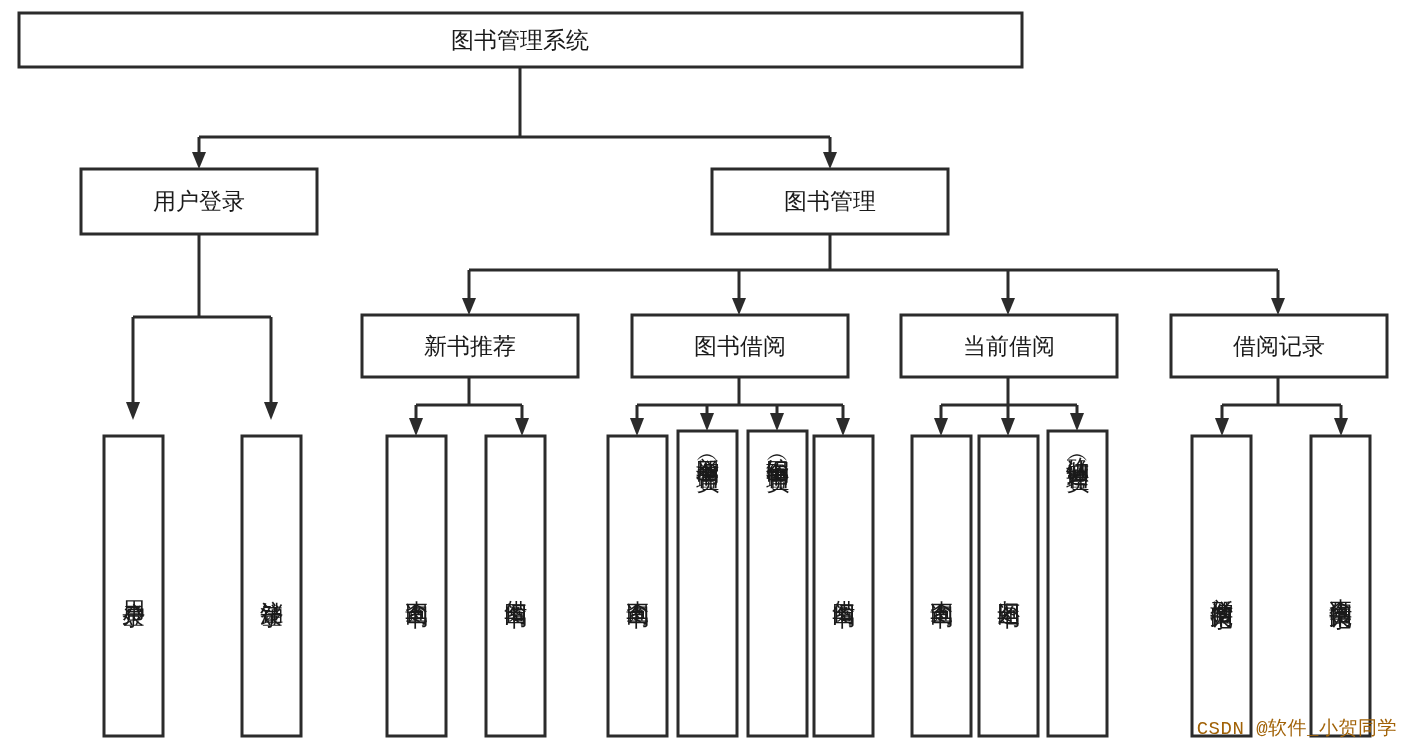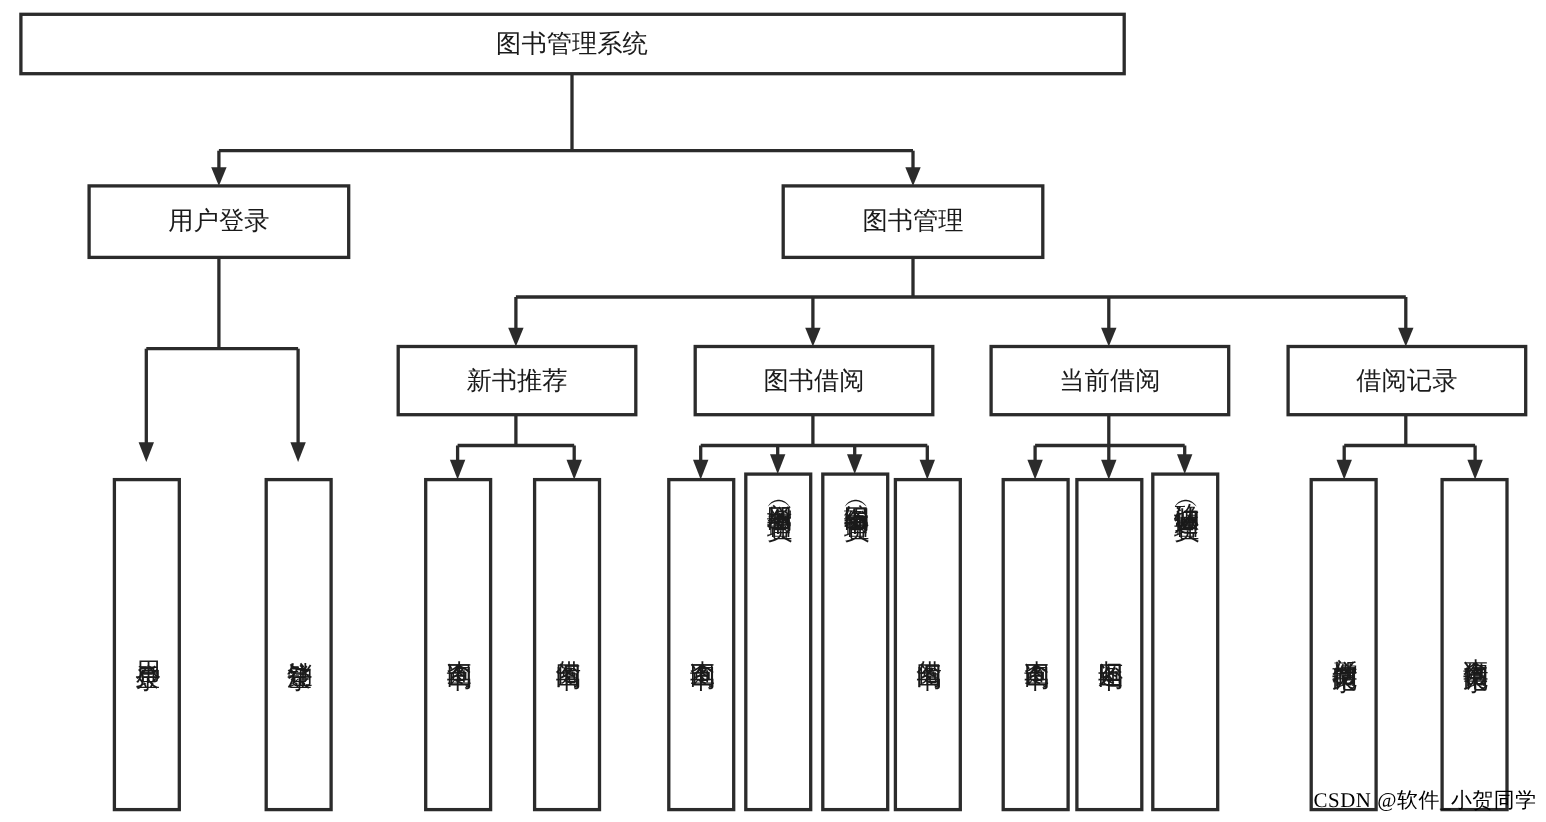--- a/index.html
+++ b/index.html
@@ -65,23 +65,23 @@
   .vtext {
     writing-mode: vertical-rl;
     text-orientation: upright;
     letter-spacing: 2px;
     white-space: nowrap;
   }
   #watermark {
     position: absolute;
     right: 8px;
     bottom: 6px;
-    font-family: Liberation Serif, serif;
+    font-family: Liberation Mono, monospace;
     font-size: 19px;
-    color: #000000;
+    color: #a16207;
     letter-spacing: 0.5px;
     white-space: nowrap;
   }
 </style>
 </head>
 <body>
 
 <div id="diagram-root">
 
   <svg id="tree-svg" viewBox="0 0 1405 747">

